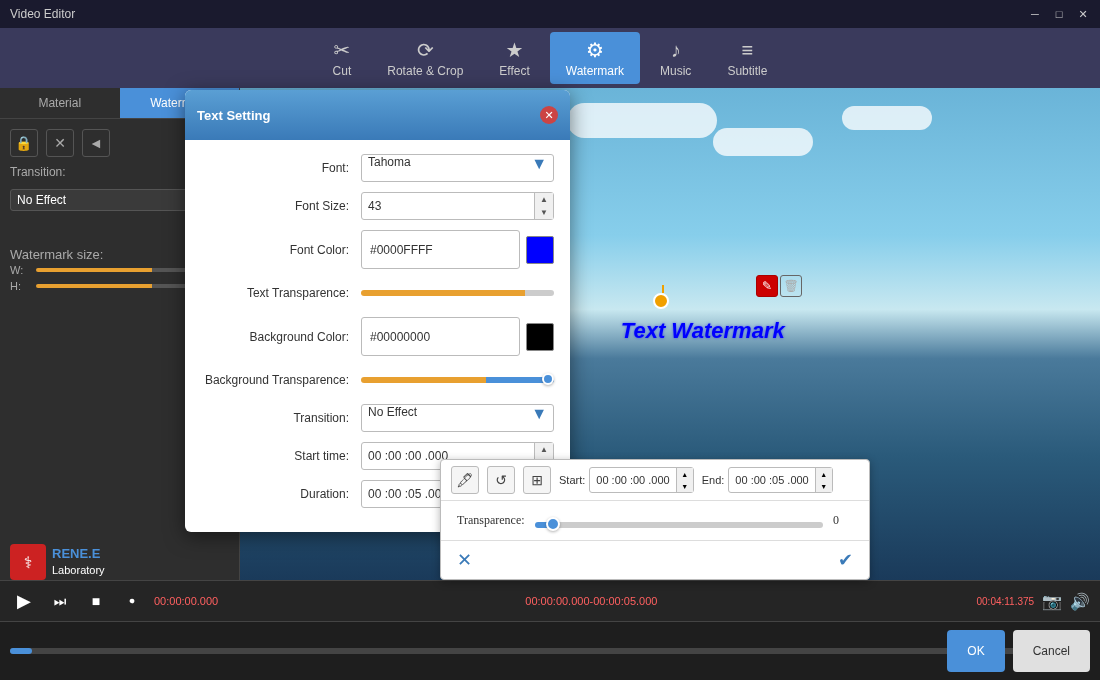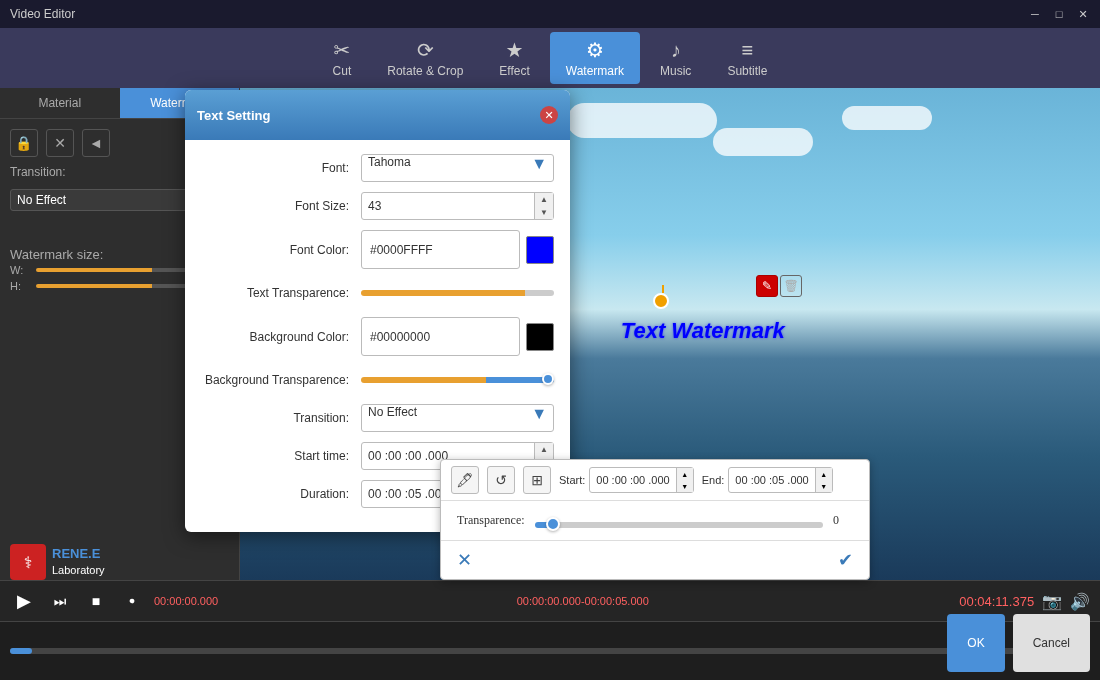--- a/index.html
+++ b/index.html
@@ -268,21 +268,21 @@
       font-size: 11px;
     }
     .time-range-display {
       flex: 1;
       text-align: center;
       color: #ff6060;
       font-size: 11px;
     }
     .time-end-display {
       color: #ff6060;
-      font-size: 13px;
+      font-size: 10px;
       padding-left: 12px;
     }
     .camera-btn {
       background: transparent;
       border: none;
       color: #aaa;
       cursor: pointer;
       font-size: 16px;
     }
     .timeline-track {
@@ -604,21 +604,21 @@
     
     .bottom-bar {
       position: absolute;
       bottom: 0;
       right: 0;
       padding: 8px 10px;
       display: flex;
       gap: 8px;
     }
     .action-btn {
-      padding: 22px 20px;
+      padding: 14px 20px;
       border-radius: 4px;
       border: none;
       cursor: pointer;
       font-size: 12px;
     }
     .action-btn.ok {
       background: #4a90d9;
       color: #fff;
     }
     .action-btn.cancel-btn {

